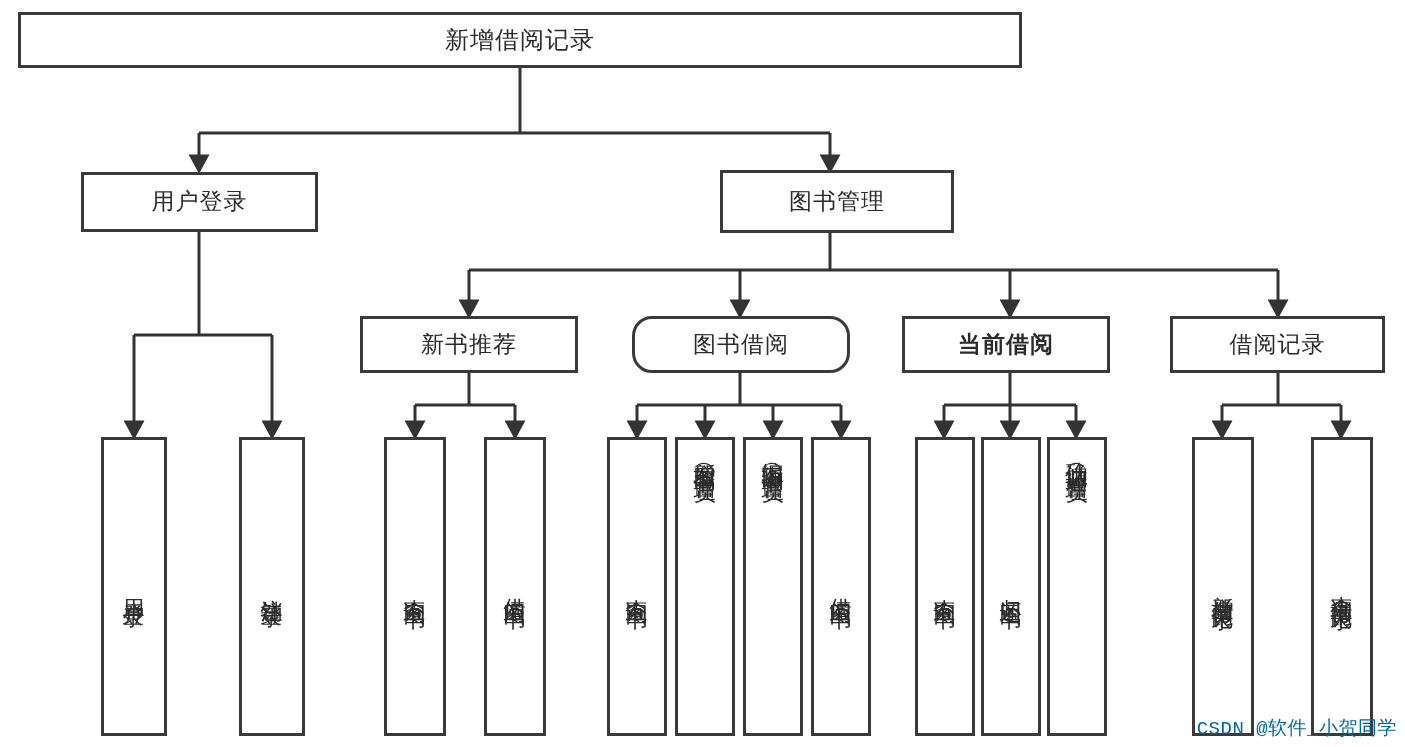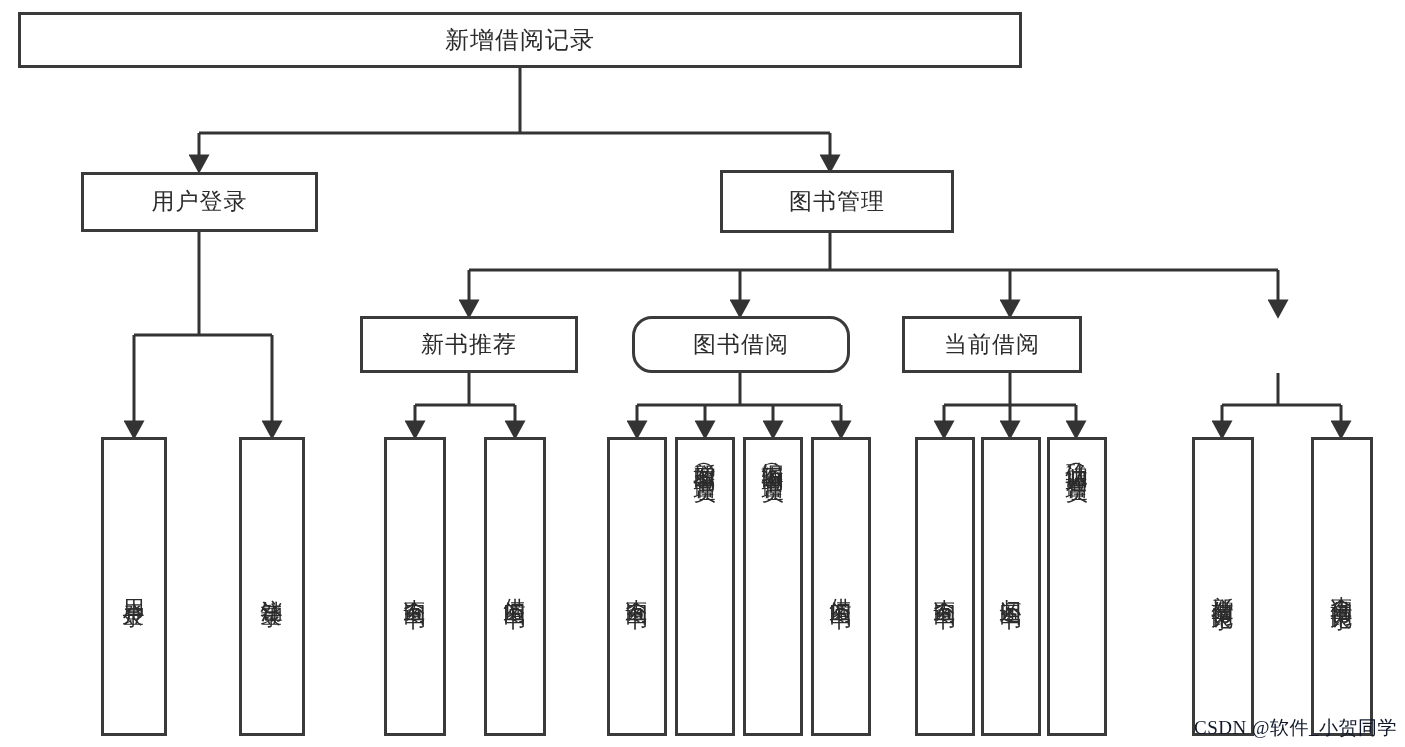--- a/index.html
+++ b/index.html
@@ -53,26 +53,26 @@
     line-height:1.05;
     letter-spacing:3px;
     white-space:nowrap;
   }
   .v-node.center{ align-items:center; padding-top:0; }
 
   #watermark{
     position:absolute;
     right:8px;
     bottom:6px;
-    color:#0f172a;
+    color:#0369a1;
     font-size:19px;
     letter-spacing:0.5px;
     z-index:5;
     white-space:nowrap;
-    font-family:Liberation Serif, serif;
+    font-family:Liberation Mono, monospace;
   }
 </style>
 </head>
 <body>
 
 <div id="canvas">
 
   <svg class="wires" viewBox="0 0 1405 747" width="1405" height="747">
     <defs>
       <marker id="arrow" viewBox="0 0 12 12" refX="5.5" refY="6" markerWidth="7" markerHeight="7" orient="auto-start-reverse">
@@ -136,24 +136,27 @@
   </div>
 
   <div class="node h-node" style="left:360px;top:316px;width:218px;height:57px;align-items:center;">
     <span class="lbl">新书推荐</span>
   </div>
 
   <div class="node h-node" style="left:632px;top:316px;width:218px;height:57px;border-radius:20px;">
     <span class="lbl">图书借阅</span>
   </div>
 
-  <div class="node h-node" style="left:902px;top:316px;width:180px;height:57px;">
+  <div class="node h-node" style="left:902px;top:316px;width:208px;height:57px;font-weight:bold;">
     <span class="lbl">当前借阅</span>
   </div>
 
+  <div class="node h-node" style="left:1170px;top:316px;width:215px;height:57px;">
+    <span class="lbl">借阅记录</span>
+  </div>
 
   <div class="node v-node center" style="left:101px;top:437px;width:66px;height:299px;">
     <span class="lbl">用户登录</span>
   </div>
 
   <div class="node v-node center" style="left:239px;top:437px;width:66px;height:299px;">
     <span class="lbl">注销登录</span>
   </div>
 
   <div class="node v-node center" style="left:384px;top:437px;width:62px;height:299px;">

